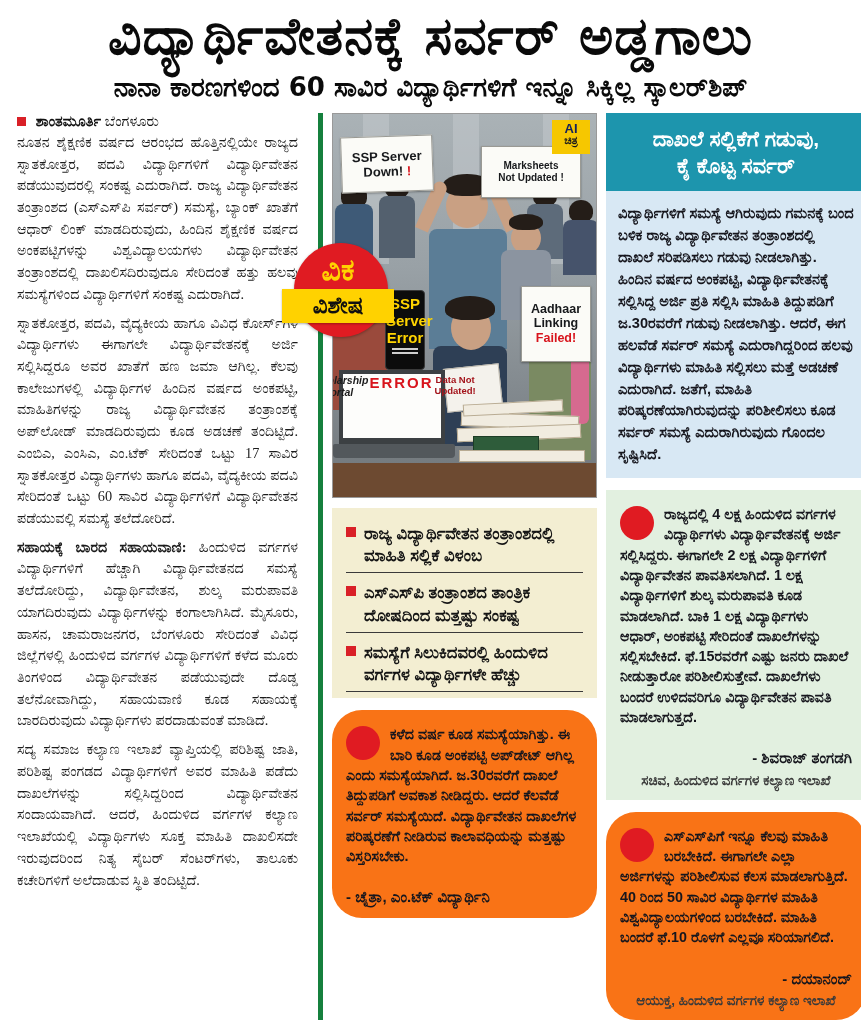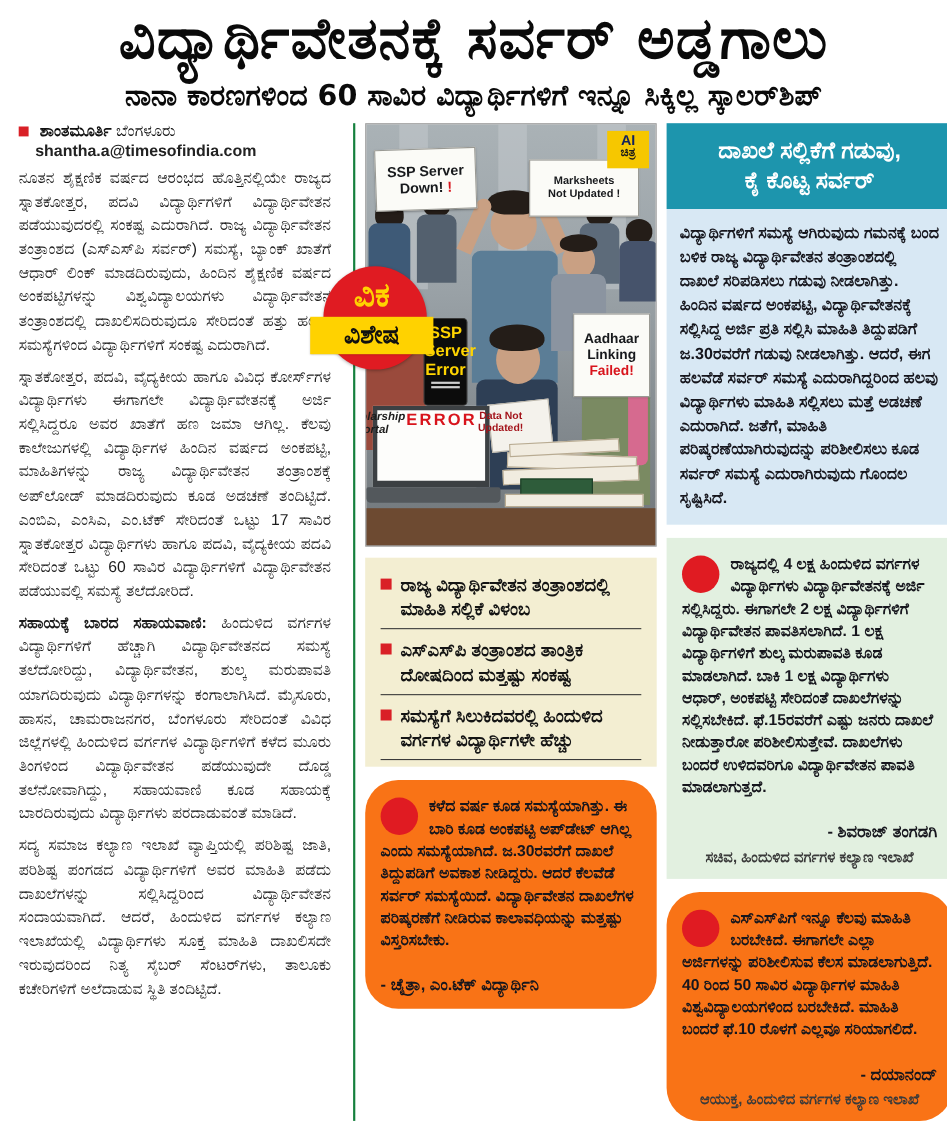--- a/index.html
+++ b/index.html
@@ -23,21 +23,21 @@
   }
 
   
   .content {
     position:relative;
     display:grid;
     grid-template-columns:318px 265px 260px;
     column-gap:9px;
     padding:10px 0 0 5px;
   }
-  .col-left { padding:0 20px 0 12px; border-right:2px solid #15803d; }
+  .col-left { padding:0 20px 0 12px; border-right:5px solid #15803d;font-family:Liberation Serif, serif; }
   .col-mid  { width:265px; }
   .col-right{ width:260px; }
 
   
   .byline { font-size:14.5px; margin-bottom:2px; }
   .byline .sq { display:inline-block; width:9px; height:9px; background:#d92027; margin-right:6px; }
   .byline .name { font-weight:700; }
   .byline .loc { font-weight:400; }
   .email { font-weight:700; font-size:14.5px; margin:2px 0 6px 15px; color:#222; }
 
@@ -151,21 +151,20 @@
   </div>
 
   <div class="content">
 
     <div class="col-left">
       <div class="byline">
         <span class="sq"></span>
         <span class="name">ಶಾಂತಮೂರ್ತಿ</span>
         <span class="loc">ಬೆಂಗಳೂರು</span>
       </div>
-      <div class="email">shantha.a@timesofindia.com</div>
 
       <div class="body-text">
         <p>ನೂತನ ಶೈಕ್ಷಣಿಕ ವರ್ಷದ ಆರಂಭದ ಹೊತ್ತಿನಲ್ಲಿಯೇ ರಾಜ್ಯದ ಸ್ನಾತಕೋತ್ತರ, ಪದವಿ ವಿದ್ಯಾರ್ಥಿಗಳಿಗೆ ವಿದ್ಯಾರ್ಥಿವೇತನ ಪಡೆಯುವುದರಲ್ಲಿ ಸಂಕಷ್ಟ ಎದುರಾಗಿದೆ. ರಾಜ್ಯ ವಿದ್ಯಾರ್ಥಿವೇತನ ತಂತ್ರಾಂಶದ (ಎಸ್‌ಎಸ್‌ಪಿ ಸರ್ವರ್) ಸಮಸ್ಯೆ, ಬ್ಯಾಂಕ್ ಖಾತೆಗೆ ಆಧಾರ್ ಲಿಂಕ್ ಮಾಡದಿರುವುದು, ಹಿಂದಿನ ಶೈಕ್ಷಣಿಕ ವರ್ಷದ ಅಂಕಪಟ್ಟಿಗಳನ್ನು ವಿಶ್ವವಿದ್ಯಾಲಯಗಳು ವಿದ್ಯಾರ್ಥಿವೇತನ ತಂತ್ರಾಂಶದಲ್ಲಿ ದಾಖಲಿಸದಿರುವುದೂ ಸೇರಿದಂತೆ ಹತ್ತು ಹಲವು ಸಮಸ್ಯೆಗಳಿಂದ ವಿದ್ಯಾರ್ಥಿಗಳಿಗೆ ಸಂಕಷ್ಟ ಎದುರಾಗಿದೆ.</p>
         <p>ಸ್ನಾತಕೋತ್ತರ, ಪದವಿ, ವೈದ್ಯಕೀಯ ಹಾಗೂ ವಿವಿಧ ಕೋರ್ಸ್‌ಗಳ ವಿದ್ಯಾರ್ಥಿಗಳು ಈಗಾಗಲೇ ವಿದ್ಯಾರ್ಥಿವೇತನಕ್ಕೆ ಅರ್ಜಿ ಸಲ್ಲಿಸಿದ್ದರೂ ಅವರ ಖಾತೆಗೆ ಹಣ ಜಮಾ ಆಗಿಲ್ಲ. ಕೆಲವು ಕಾಲೇಜುಗಳಲ್ಲಿ ವಿದ್ಯಾರ್ಥಿಗಳ ಹಿಂದಿನ ವರ್ಷದ ಅಂಕಪಟ್ಟಿ, ಮಾಹಿತಿಗಳನ್ನು ರಾಜ್ಯ ವಿದ್ಯಾರ್ಥಿವೇತನ ತಂತ್ರಾಂಶಕ್ಕೆ ಅಪ್‌ಲೋಡ್ ಮಾಡದಿರುವುದು ಕೂಡ ಅಡಚಣೆ ತಂದಿಟ್ಟಿದೆ. ಎಂಬಿಎ, ಎಂಸಿಎ, ಎಂ.ಟೆಕ್ ಸೇರಿದಂತೆ ಒಟ್ಟು 17 ಸಾವಿರ ಸ್ನಾತಕೋತ್ತರ ವಿದ್ಯಾರ್ಥಿಗಳು ಹಾಗೂ ಪದವಿ, ವೈದ್ಯಕೀಯ ಪದವಿ ಸೇರಿದಂತೆ ಒಟ್ಟು 60 ಸಾವಿರ ವಿದ್ಯಾರ್ಥಿಗಳಿಗೆ ವಿದ್ಯಾರ್ಥಿವೇತನ ಪಡೆಯುವಲ್ಲಿ ಸಮಸ್ಯೆ ತಲೆದೋರಿದೆ.</p>
         <p><span class="lead">ಸಹಾಯಕ್ಕೆ ಬಾರದ ಸಹಾಯವಾಣಿ: </span><span>ಹಿಂದುಳಿದ ವರ್ಗಗಳ ವಿದ್ಯಾರ್ಥಿಗಳಿಗೆ ಹೆಚ್ಚಾಗಿ ವಿದ್ಯಾರ್ಥಿವೇತನದ ಸಮಸ್ಯೆ ತಲೆದೋರಿದ್ದು, ವಿದ್ಯಾರ್ಥಿವೇತನ, ಶುಲ್ಕ ಮರುಪಾವತಿ ಯಾಗದಿರುವುದು ವಿದ್ಯಾರ್ಥಿಗಳನ್ನು ಕಂಗಾಲಾಗಿಸಿದೆ. ಮೈಸೂರು, ಹಾಸನ, ಚಾಮರಾಜನಗರ, ಬೆಂಗಳೂರು ಸೇರಿದಂತೆ ವಿವಿಧ ಜಿಲ್ಲೆಗಳಲ್ಲಿ ಹಿಂದುಳಿದ ವರ್ಗಗಳ ವಿದ್ಯಾರ್ಥಿಗಳಿಗೆ ಕಳೆದ ಮೂರು ತಿಂಗಳಿಂದ ವಿದ್ಯಾರ್ಥಿವೇತನ ಪಡೆಯುವುದೇ ದೊಡ್ಡ ತಲೆನೋವಾಗಿದ್ದು, ಸಹಾಯವಾಣಿ ಕೂಡ ಸಹಾಯಕ್ಕೆ ಬಾರದಿರುವುದು ವಿದ್ಯಾರ್ಥಿಗಳು ಪರದಾಡುವಂತೆ ಮಾಡಿದೆ.</span></p>
         <p>ಸದ್ಯ ಸಮಾಜ ಕಲ್ಯಾಣ ಇಲಾಖೆ ವ್ಯಾಪ್ತಿಯಲ್ಲಿ ಪರಿಶಿಷ್ಟ ಜಾತಿ, ಪರಿಶಿಷ್ಟ ಪಂಗಡದ ವಿದ್ಯಾರ್ಥಿಗಳಿಗೆ ಅವರ ಮಾಹಿತಿ ಪಡೆದು ದಾಖಲೆಗಳನ್ನು ಸಲ್ಲಿಸಿದ್ದರಿಂದ ವಿದ್ಯಾರ್ಥಿವೇತನ ಸಂದಾಯವಾಗಿದೆ. ಆದರೆ, ಹಿಂದುಳಿದ ವರ್ಗಗಳ ಕಲ್ಯಾಣ ಇಲಾಖೆಯಲ್ಲಿ ವಿದ್ಯಾರ್ಥಿಗಳು ಸೂಕ್ತ ಮಾಹಿತಿ ದಾಖಲಿಸದೇ ಇರುವುದರಿಂದ ನಿತ್ಯ ಸೈಬರ್ ಸೆಂಟರ್‌ಗಳು, ತಾಲೂಕು ಕಚೇರಿಗಳಿಗೆ ಅಲೆದಾಡುವ ಸ್ಥಿತಿ ತಂದಿಟ್ಟಿದೆ.</p>
       </div>
     </div>
 
     <div class="col-mid">

